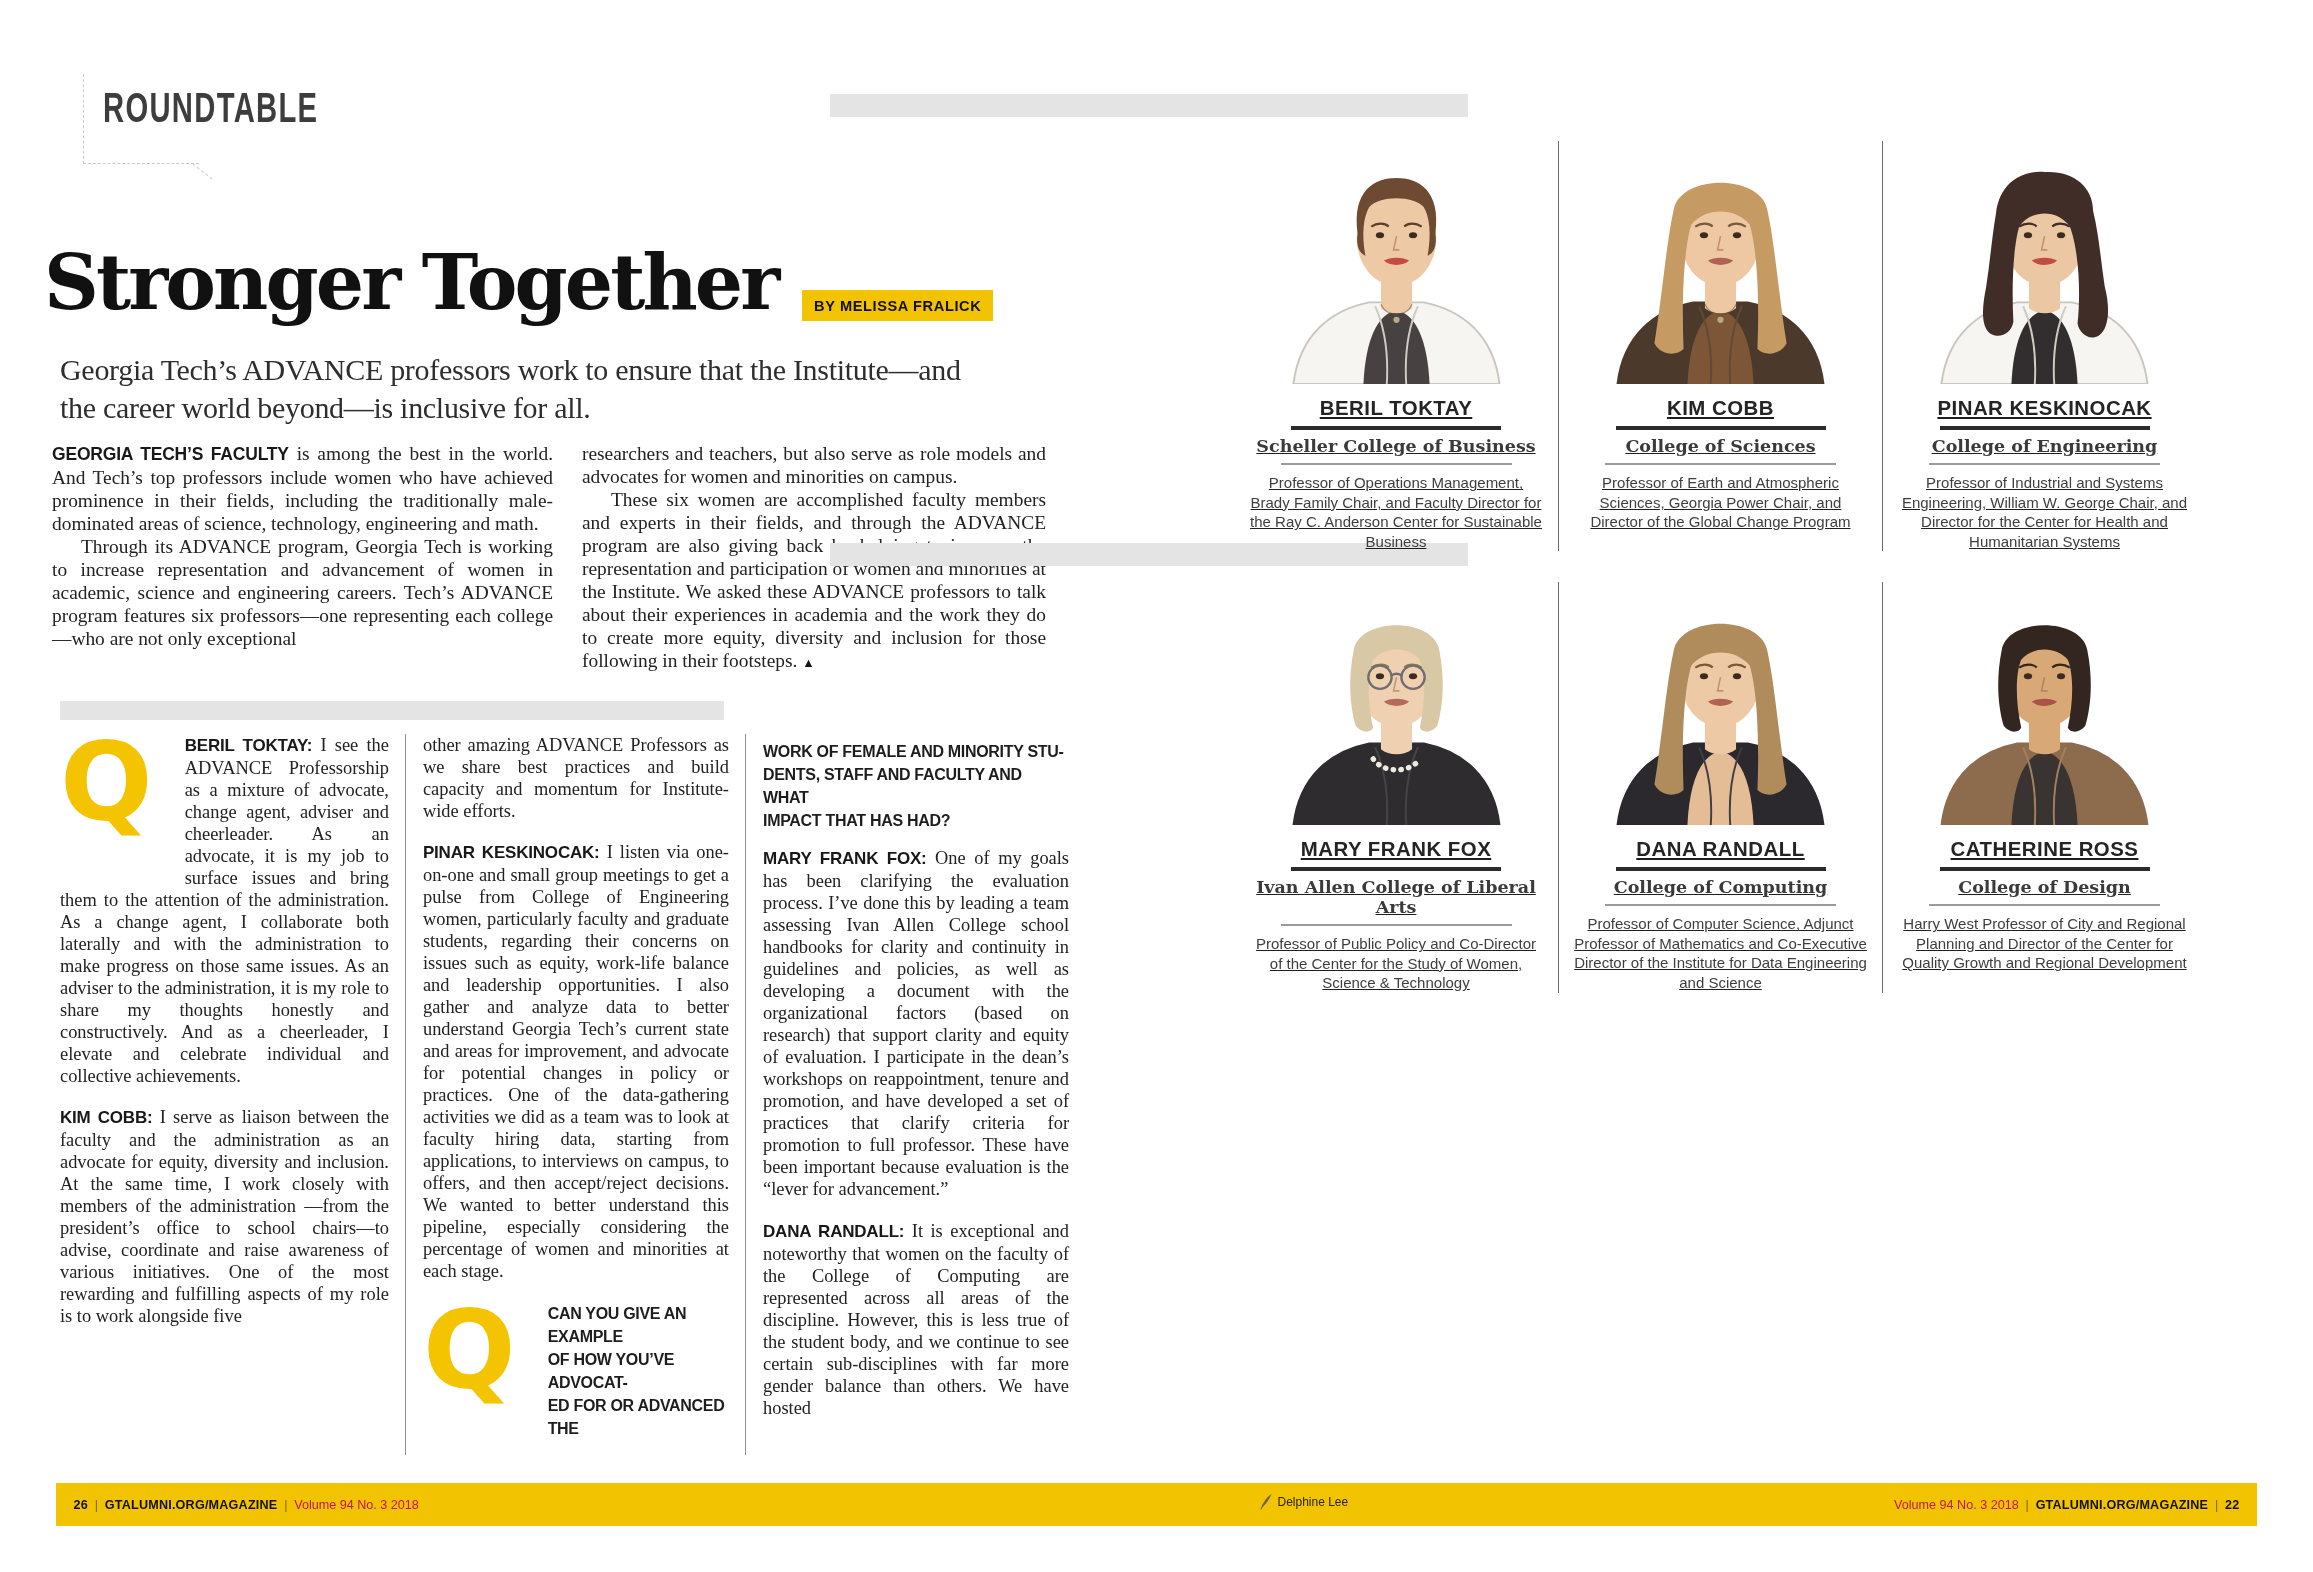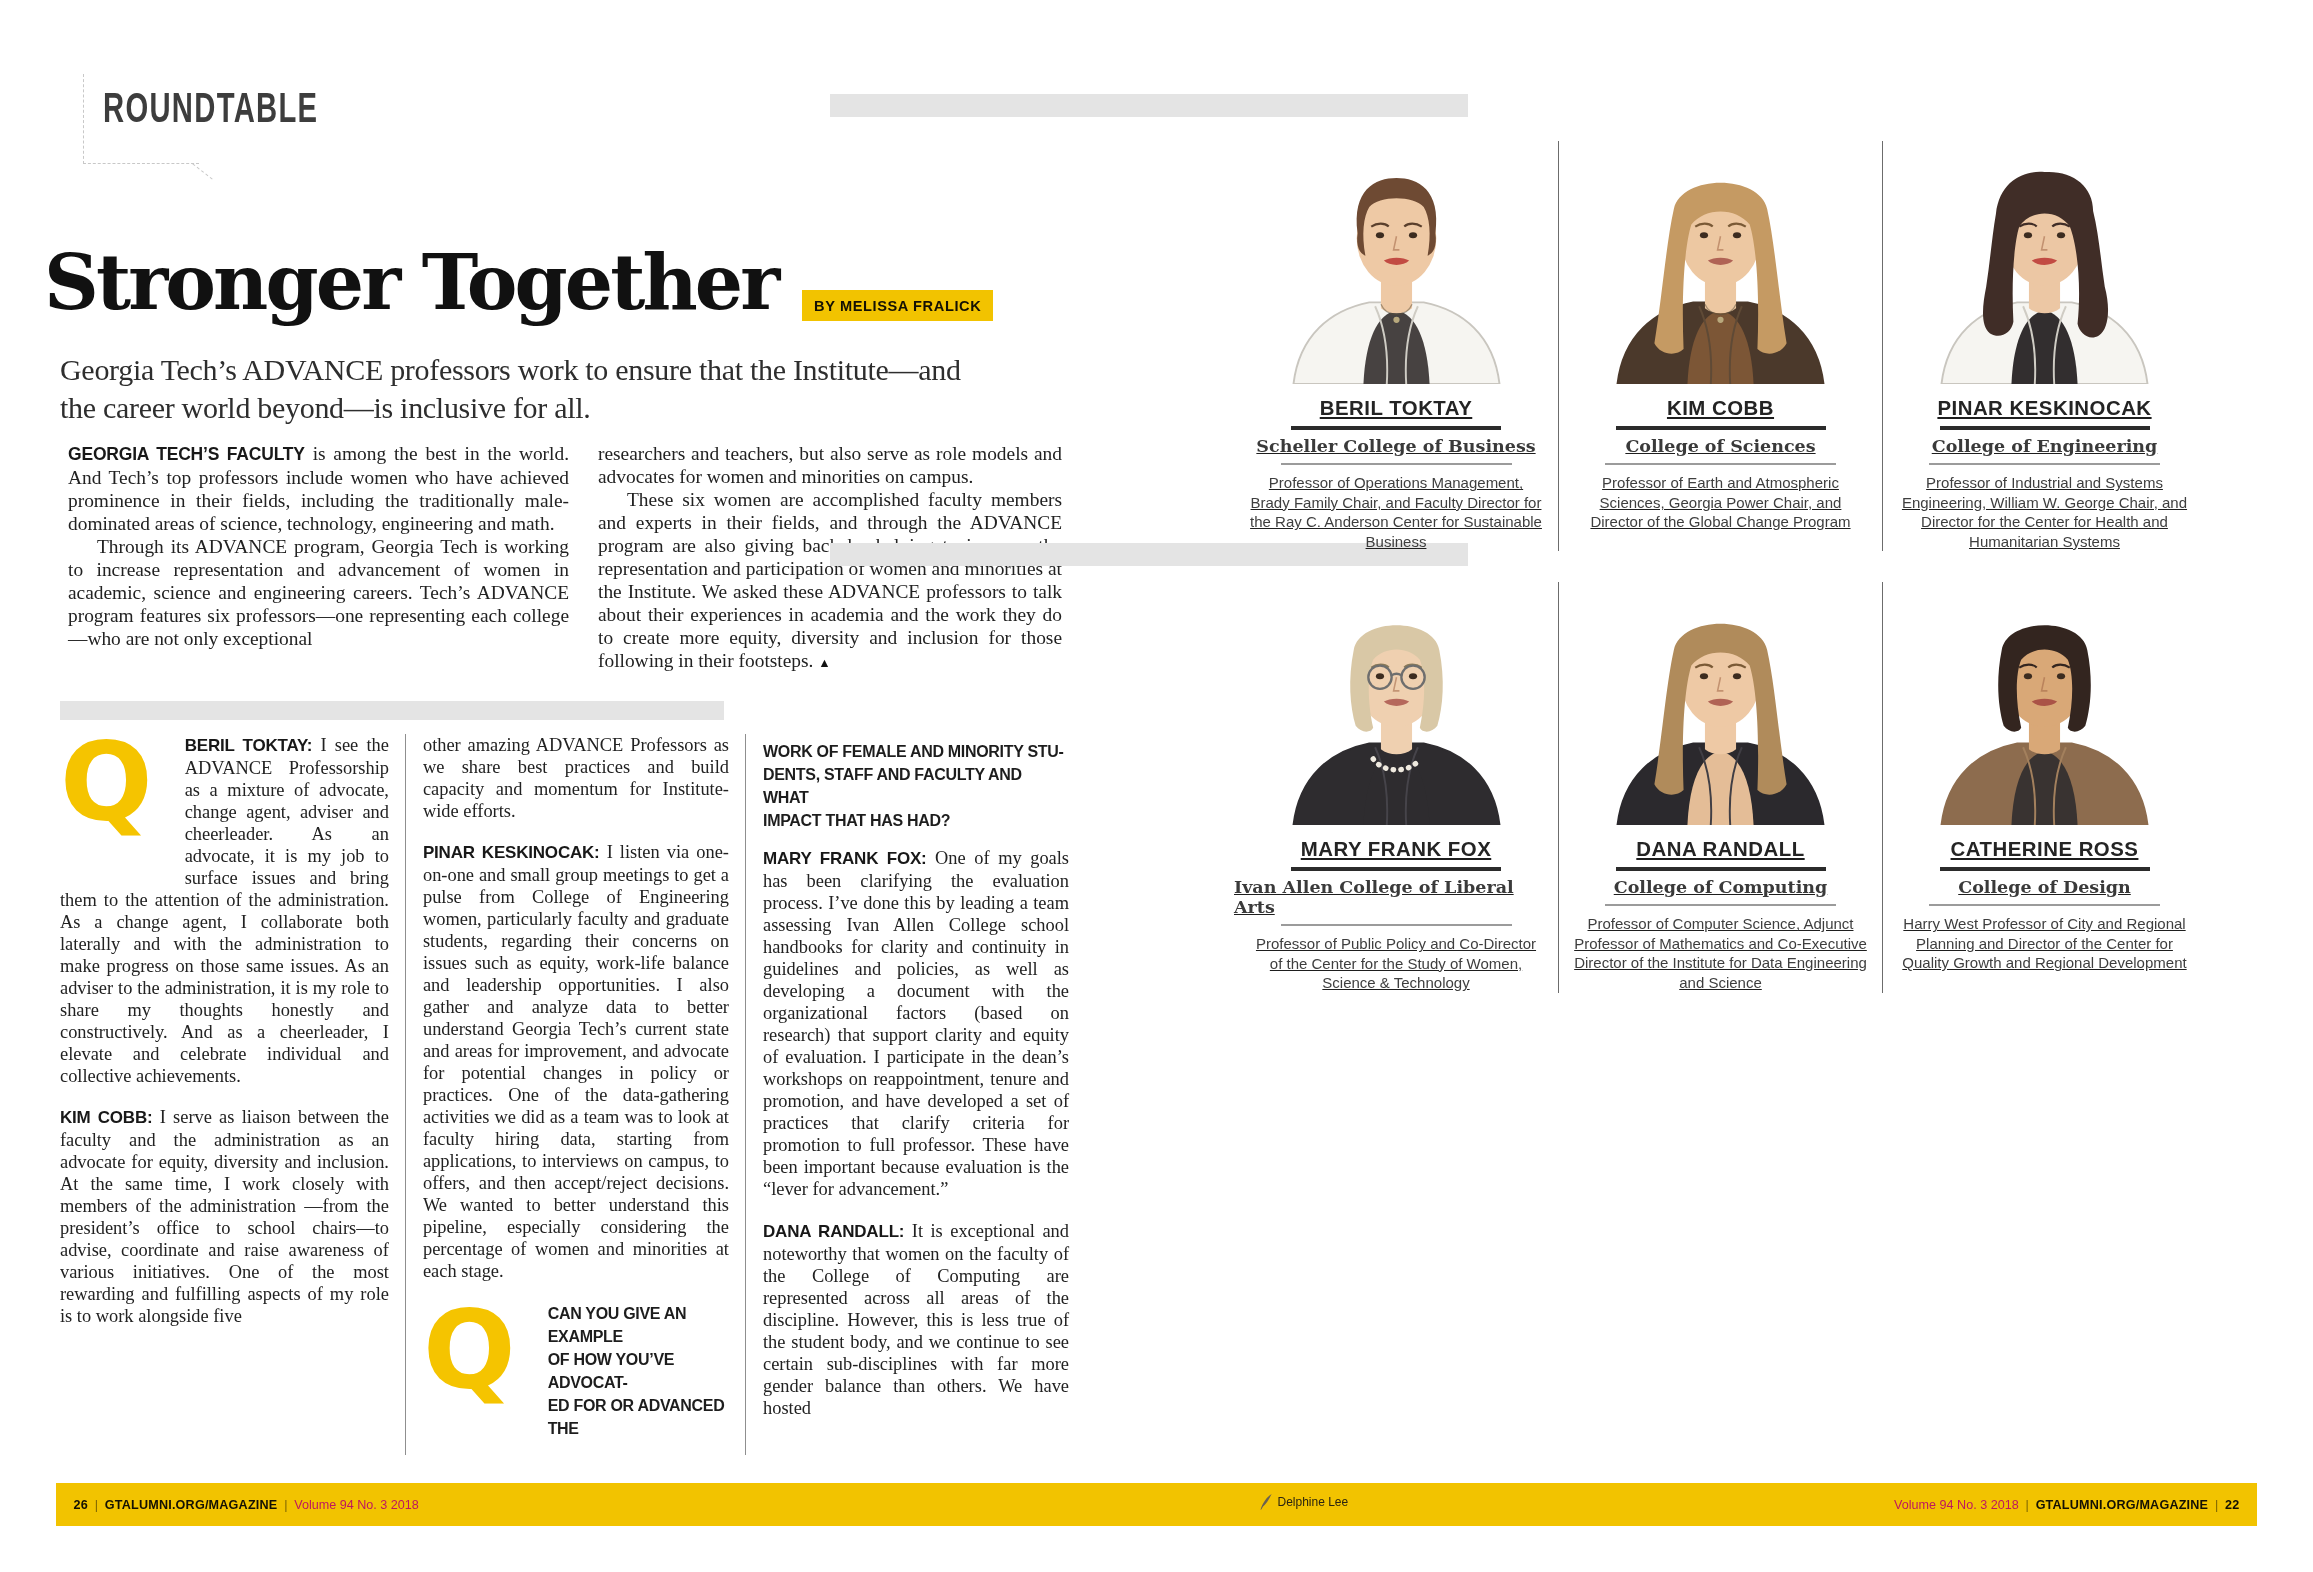--- a/index.html
+++ b/index.html
@@ -11,21 +11,21 @@
   .mast-tail{left:190px;top:171px;width:25px;height:0;border-top:1.9px dashed #c8c8c8;transform:rotate(38deg);}
   .mast-label{left:103px;top:83px;font-family:"Liberation Sans",sans-serif;font-weight:700;font-size:43px;letter-spacing:1.9px;color:#3d3d3d;transform:scaleX(0.68);transform-origin:left top;white-space:nowrap;}
 
   
   .title-row{left:44px;top:245px;display:flex;align-items:flex-end;gap:25px;}
   .title{font-family:"DejaVu Serif",serif;font-weight:700;font-size:76px;letter-spacing:-2.9px;color:#111;line-height:1;white-space:nowrap;}
   .badge{background:#F2C300;padding:8.7px 11.6px 6.8px 11.6px;font-family:"Liberation Sans",sans-serif;font-weight:700;font-size:14.6px;letter-spacing:0.6px;color:#141103;white-space:nowrap;}
   .subtitle{left:60px;top:351px;width:1087px;font-family:"Liberation Serif",serif;font-size:30px;line-height:38px;letter-spacing:-0.3px;color:#2e2e2e;white-space:pre-line;}
 
   
-  .intro{left:68px;top:442px;width:994px;display:flex;gap:29px;}
+  .intro{left:52px;top:442px;width:994px;display:flex;gap:29px;}
   .intro-col1{width:501px;}
   .intro-col2{width:464px;}
   .intro p{margin:0;font-size:19.4px;line-height:23px;text-align:justify;color:#222;}
   .intro p.indent{text-indent:29px;}
   .lead-in{font-family:"Liberation Sans",sans-serif;font-weight:700;font-size:17.5px;letter-spacing:-0.2px;color:#181818;}
   .end-mark{font-size:12.6px;color:#111;}
 
   
   .gray-bar{background:#e4e4e4;}
 
@@ -40,21 +40,21 @@
 
   
   .grid{left:1234px;width:972px;display:flex;text-decoration:underline;}
   .grid-top{top:141px;}
   .grid-bottom{top:582px;}
   .cell{width:324px;display:flex;flex-direction:column;align-items:center;box-sizing:border-box;}
   .cell + .cell{border-left:1px solid #6c6c6c;}
   .portrait{width:243px;height:243px;}
   .p-name{margin-top:12.6px;font-family:"Liberation Sans",sans-serif;font-weight:700;font-size:20.4px;letter-spacing:0.5px;color:#242424;text-align:center;}
   .rule-thick{width:210px;height:3.9px;background:#2b2b2b;margin:6.8px 0 5.8px 0;}
-  .p-college{font-family:"DejaVu Serif",serif;font-weight:700;font-size:17.5px;color:#3a3a3a;text-align:left;}
+  .p-college{font-family:"DejaVu Serif",serif;font-weight:700;font-size:17.5px;color:#3a3a3a;text-align:center;}
   .rule-thin{width:231px;height:1.9px;background:#9b9b9b;margin:6.8px 0 8.7px 0;}
   .p-title{font-family:"Liberation Sans",sans-serif;font-size:15px;line-height:19.4px;color:#3e3e3e;text-align:center;max-width:296px;}
 
   
   .footer{left:56px;top:1483px;width:2201px;height:43px;background:#F2C300;display:flex;align-items:center;justify-content:space-between;box-sizing:border-box;padding:0 17.5px;font-family:"Liberation Sans",sans-serif;font-size:12.6px;color:#141103;}
   .footer b{font-weight:700;letter-spacing:0.2px;}
   .sep{color:rgba(20,17,3,0.55);padding:0 6.8px;font-weight:400;}
   .vol{font-weight:400;color:#be185d;}
   .credit{left:1258px;top:1494px;display:flex;align-items:center;gap:4.9px;font-family:"Liberation Sans",sans-serif;font-size:12px;color:#2a2410;}
 </style>

